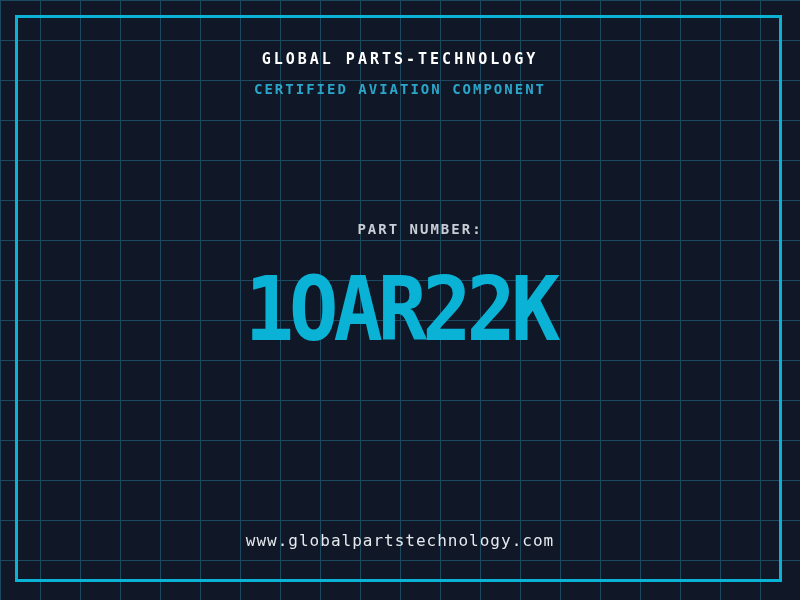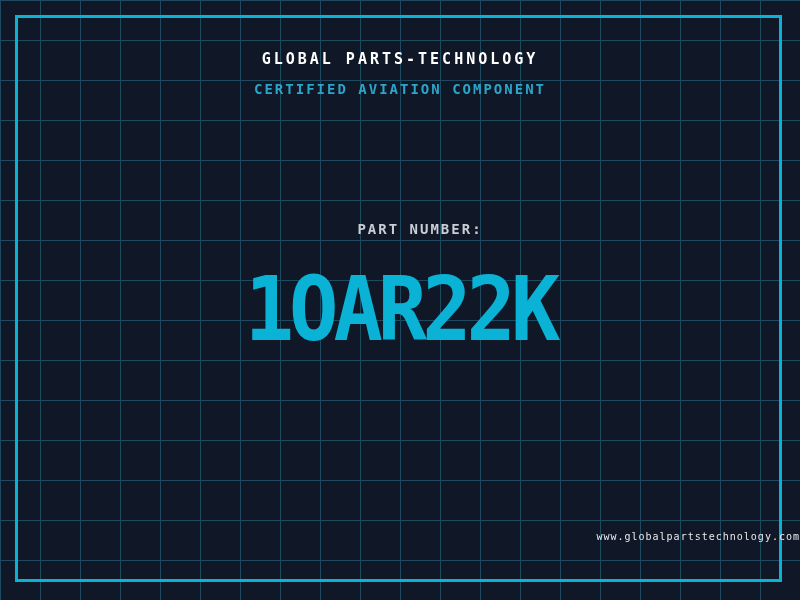--- a/index.html
+++ b/index.html
@@ -66,24 +66,23 @@
     top: 258px;
     font-size: 82px;
     font-weight: bold;
     letter-spacing: -5px;
     color: #0ab3d6;
     transform: scaleY(1.08);
     transform-origin: top center;
   }
   .website {
     top: 531px;
-    font-size: 10px;
+    font-size: 16px;
     letter-spacing: 1px;
     color: #e6eaee;
-    text-align: right;
   }
 </style>
 </head>
 <body>
 
 <div class="canvas">
   <div class="frame"></div>
 
   <div class="textline subtitle">CERTIFIED AVIATION COMPONENT</div>
 

